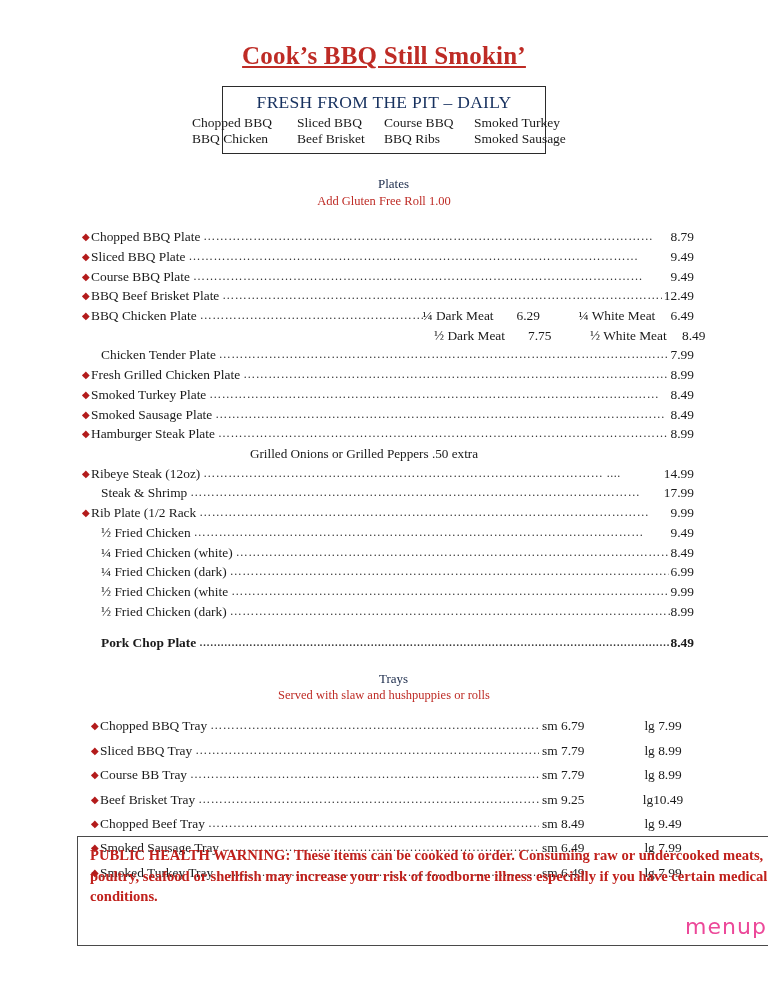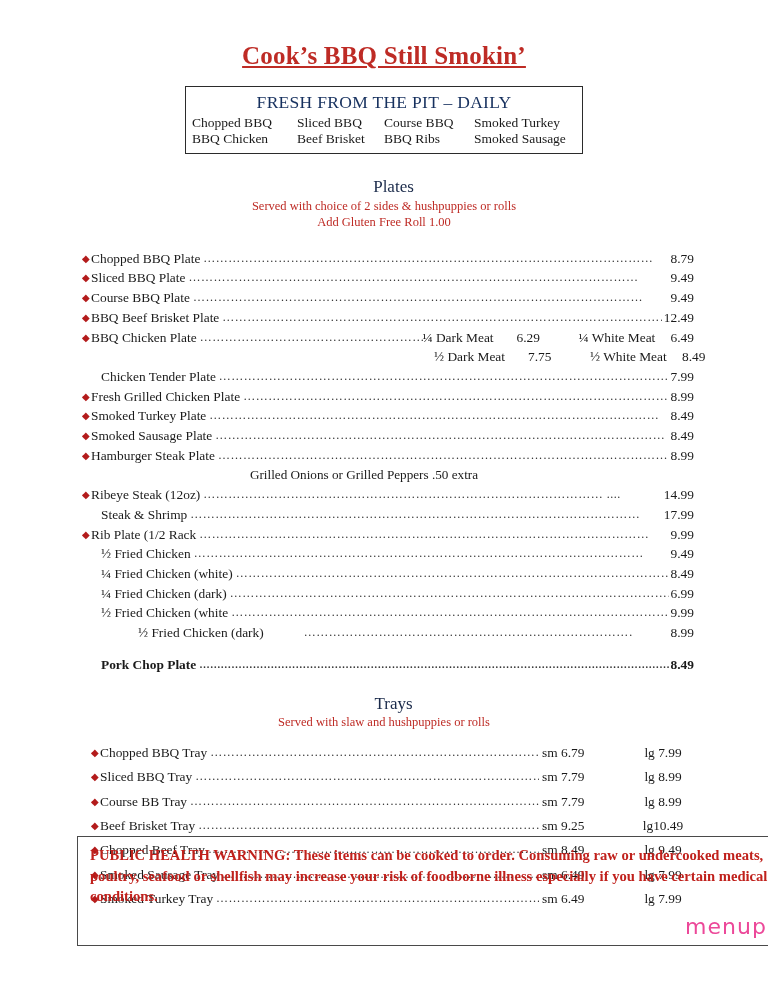--- a/index.html
+++ b/index.html
@@ -29,21 +29,21 @@
     font-size: 25px;
     font-weight: bold;
     letter-spacing: 0.2px;
     padding-top: 42px;
     line-height: 1.1;
     text-decoration: underline;
   }
 
   
   .pit-box {
-    width: 398px;
+    width: 324px;
     margin: 16px auto 0 auto;
     border: 1.2px solid #2b2b2b;
     box-sizing: border-box;
     padding: 5px 0 6px 0;
   }
   .pit-heading {
     text-align: center;
     font-size: 17.5px;
     color: #16305e;
     letter-spacing: 0.3px;
@@ -58,21 +58,21 @@
     padding-left: 14px;
   }
   .pit-cell { white-space: nowrap; }
 
   
   .section-head {
     text-align: center;
     margin-top: 22px;
   }
   .section-head .sec-title {
-    font-size: 17px;
+    font-size: 13px;
     color: #1a2a4a;
     line-height: 1.25;
     margin-left: 19px;
   }
   .section-head .sec-sub {
     font-size: 12.5px;
     color: #BE2B25;
     line-height: 1.32;
   }
 
@@ -212,21 +212,20 @@
       <div class="pit-cell">Smoked Turkey</div>
       <div class="pit-cell">BBQ Chicken</div>
       <div class="pit-cell">Beef Brisket</div>
       <div class="pit-cell">BBQ Ribs</div>
       <div class="pit-cell">Smoked Sausage</div>
     </div>
   </div>
 
   <div class="section-head">
     <div class="sec-title">Plates</div>
-    <div class="sec-sub">Served with choice of 2 sides &amp; hushpuppies or rolls</div>
     <div class="sec-sub">Add Gluten Free Roll   1.00</div>
   </div>
 
   <div class="menu-list" style="margin-top:18px;">
 
     <div class="row">
       <span class="bul">◆</span>
       <span class="name">Chopped BBQ Plate</span>
       <span class="leader">………………………………………………………………………………………………</span>
       <span class="price">8.79</span>
@@ -356,21 +355,21 @@
       <span class="price">6.99</span>
     </div>
 
     <div class="row" style="padding-left:10px;">
       <span class="bul blank">◆</span>
       <span class="name">½ Fried Chicken (white</span>
       <span class="leader">………………………………………………………………………………………………</span>
       <span class="price">9.99</span>
     </div>
 
-    <div class="row tight" style="padding-left:10px;gap:37px;">
+    <div class="row tight" style="padding-left:10px;">
       <span class="bul blank">◆</span>
       <span class="name">½ Fried Chicken (dark)</span>
       <span class="leader">………………………………………………………………………………………………</span>
       <span class="price">8.99</span>
     </div>
 
     <div class="row tight" style="padding-left:10px;margin-top:12px;font-weight:bold;">
       <span class="bul blank">◆</span>
       <span class="name">Pork Chop Plate</span>
       <span class="leader" style="font-size:10.5px;letter-spacing:0.2px;">……………………………………………………………………………………………………………………</span>

